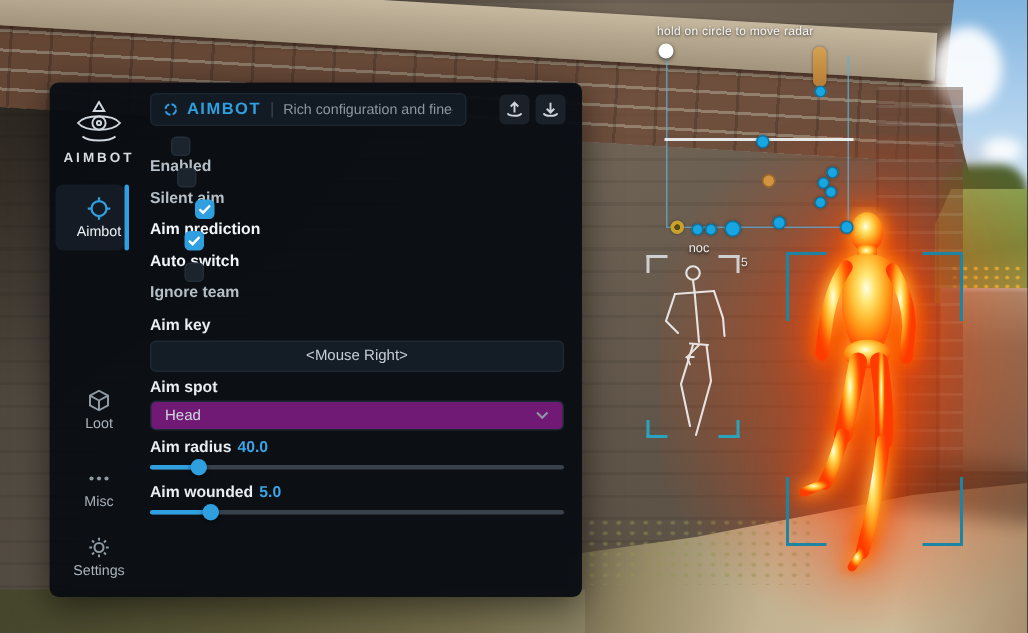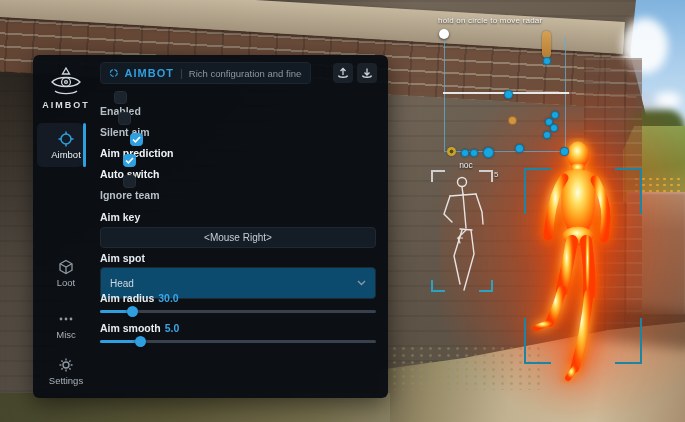--- a/index.html
+++ b/index.html
@@ -157,21 +157,21 @@
   .checkbox svg{visibility:hidden;}
   .toggle-row.checked .checkbox{background:var(--accent);border-color:var(--accent);}
   .toggle-row.checked .checkbox svg{visibility:visible;}
   .toggle-label{font-size:10.5px;font-weight:600;color:#b6bfc7;}
   .toggle-row.checked .toggle-label{color:#f2f5f7;font-weight:700;}
 
   .field-label{position:absolute;left:0;font-size:10.5px;font-weight:700;color:#e8edf1;}
   .field-label .val{color:#3aa6e8;margin-left:4px;}
   .key-btn{position:absolute;left:0;width:276px;height:21px;background:#141c25;border:1px solid #1f2934;
     border-radius:4px;color:#c6cdd4;font-size:10px;display:flex;align-items:center;justify-content:center;cursor:pointer;}
-  .select{position:absolute;left:0;width:276px;height:32px;background:#0c4a6e;border:1px solid #1f2934;
+  .select{position:absolute;left:0;width:276px;height:20px;background:#701a75;border:1px solid #1f2934;
     border-radius:4px;color:#d2d8de;font-size:10px;display:flex;align-items:center;padding:0 9px;cursor:pointer;}
   .select .chev{margin-left:auto;color:#8d97a1;}
 
   .slider{position:absolute;left:0;width:276px;height:12px;cursor:pointer;}
   .slider-track{position:absolute;left:0;top:5px;width:100%;height:3px;border-radius:2px;background:#39424c;}
   .slider-fill{position:absolute;left:0;top:5px;height:3px;border-radius:2px;background:var(--accent);}
   .slider-knob{position:absolute;top:0.5px;width:11px;height:11px;border-radius:50%;background:var(--accent);
     box-shadow:0 1px 3px rgba(0,0,0,.5);}
 </style>
 </head>
@@ -399,30 +399,30 @@
 
       <div class="field-label" style="top:197px;">Aim spot</div>
       <div class="select" style="top:212px;">
         <span>Head</span>
         <svg class="chev" width="9" height="6" viewBox="0 0 9 6" fill="none" stroke="currentColor" stroke-width="1.4">
             <path d="M1,1 L4.5,4.5 L8,1"></path>
           </svg>
       </div>
 
       <div class="field-label" style="top:237px;">
-        <span>Aim radius</span><span class="val">30.0</span>
+        <span>Aim radius</span><span class="val">40.0</span>
       </div>
       <div class="slider" style="top:250px;">
         <div class="slider-track"></div>
         <div class="slider-fill" style="width: 11.6%;"></div>
         <div class="slider-knob" style="left: calc(11.6% - 5px);"></div>
       </div>
 
       <div class="field-label" style="top:267px;">
-        <span>Aim smooth</span><span class="val">5.0</span>
+        <span>Aim wounded</span><span class="val">5.0</span>
       </div>
       <div class="slider" style="top:280px;">
         <div class="slider-track"></div>
         <div class="slider-fill" style="width: 14.5%;"></div>
         <div class="slider-knob" style="left: calc(14.5% - 5px);"></div>
       </div>
 
     </div>
   </div>
 </div>

